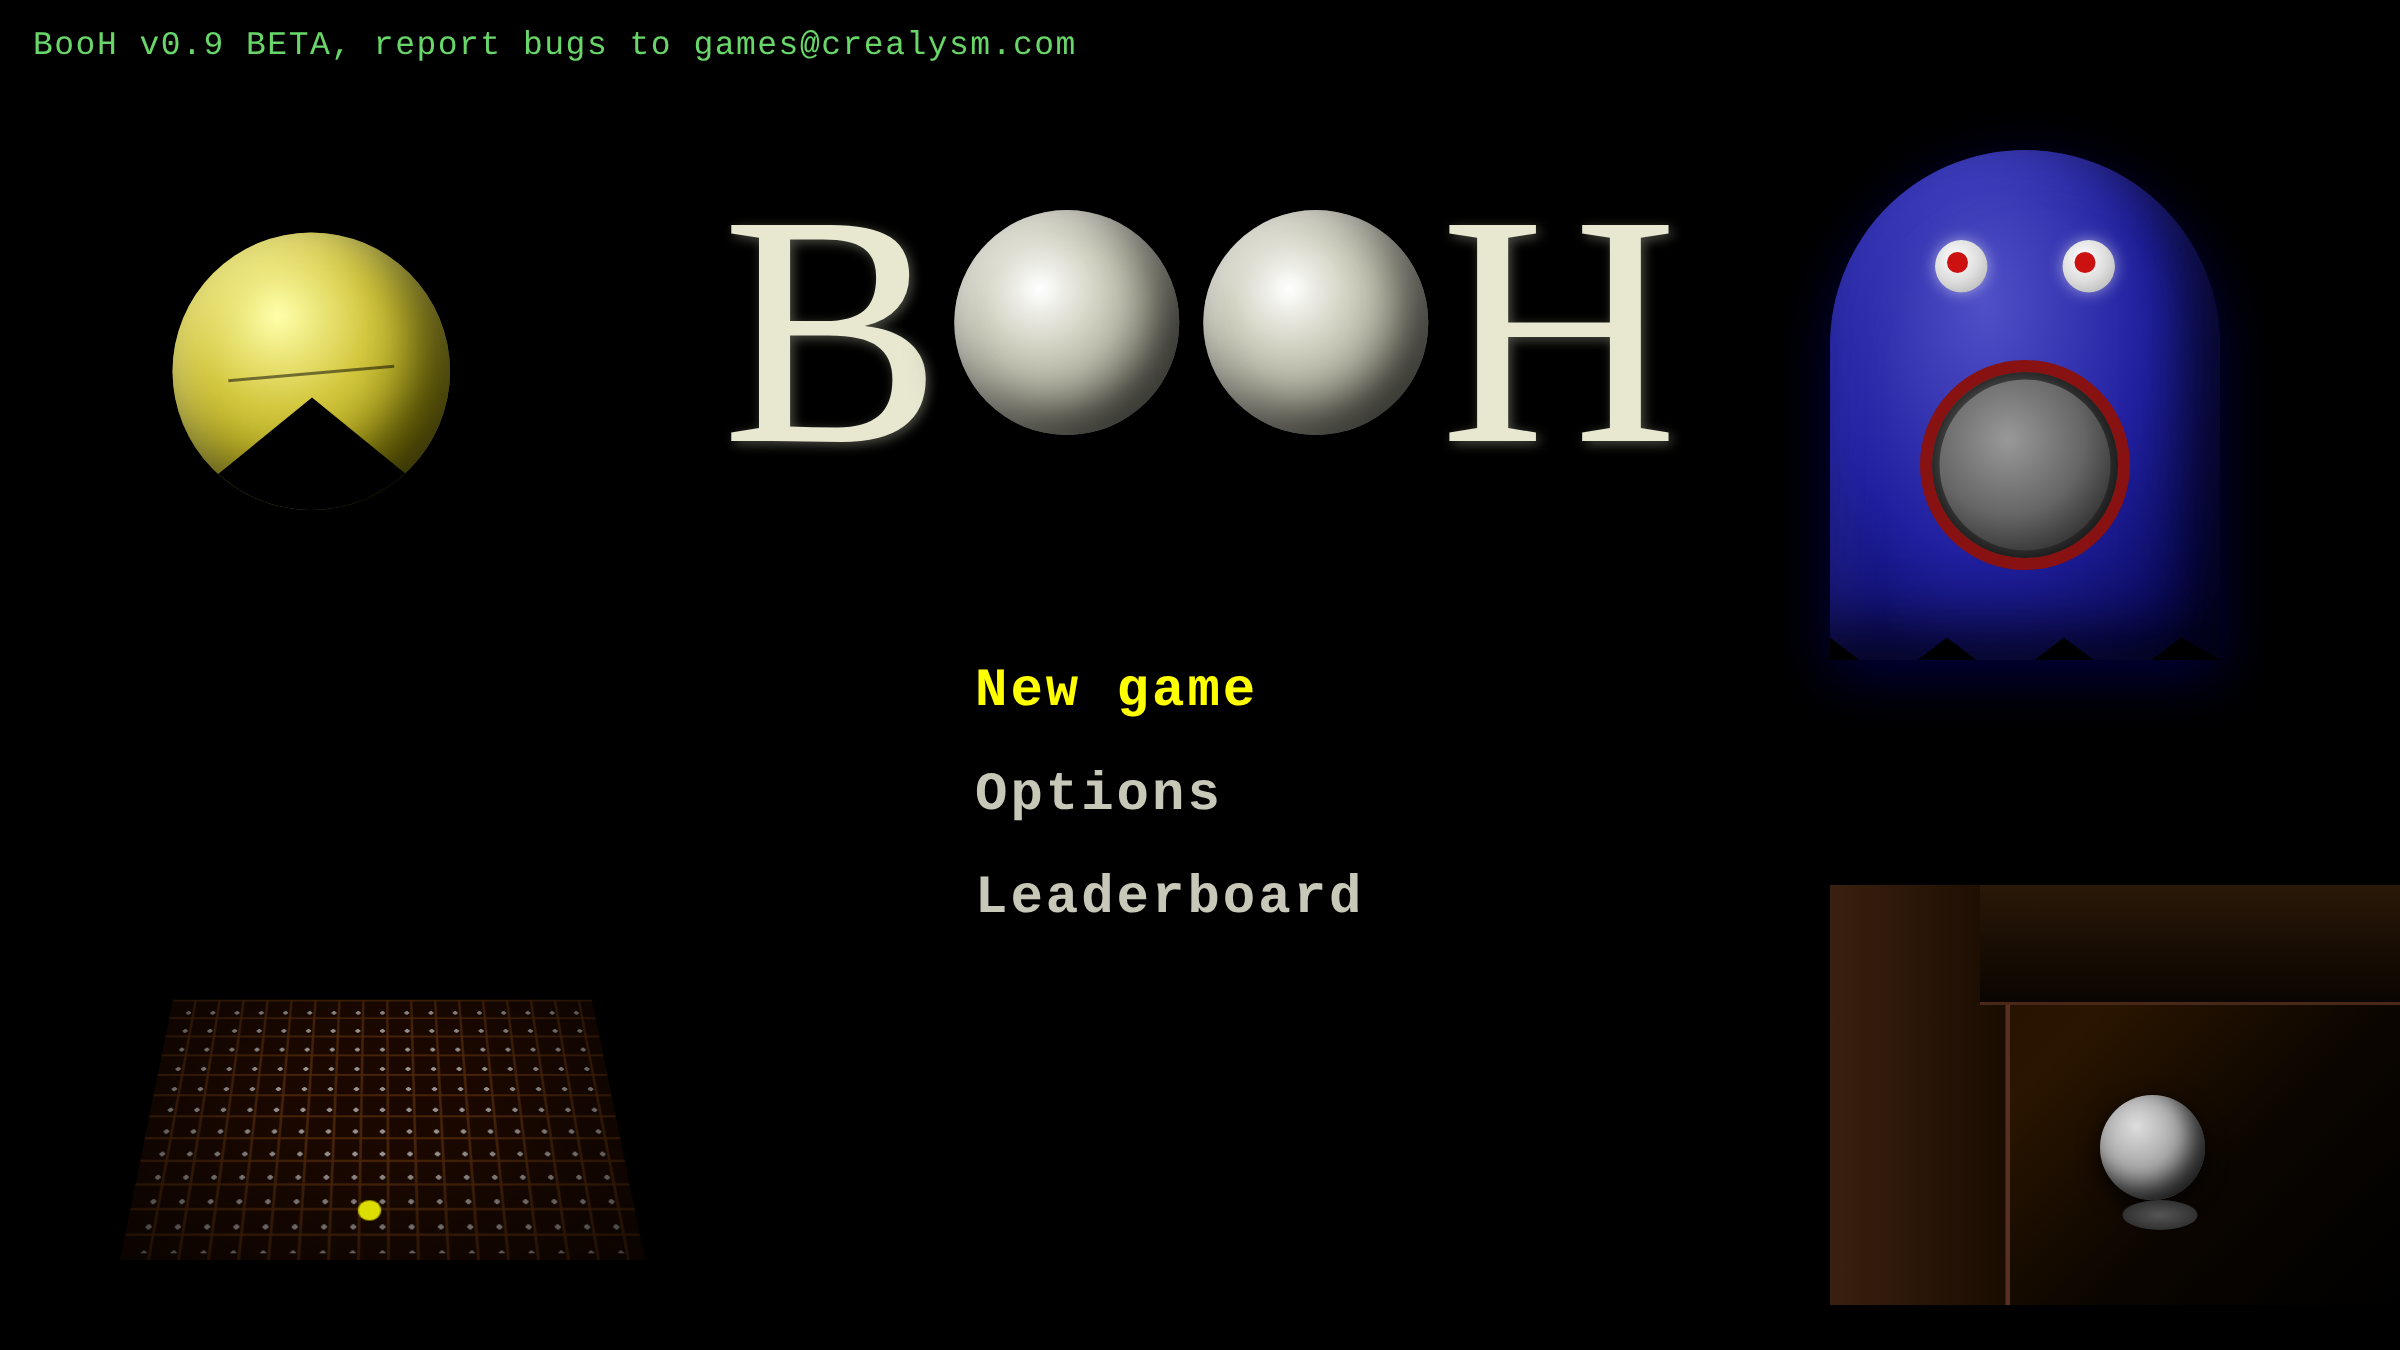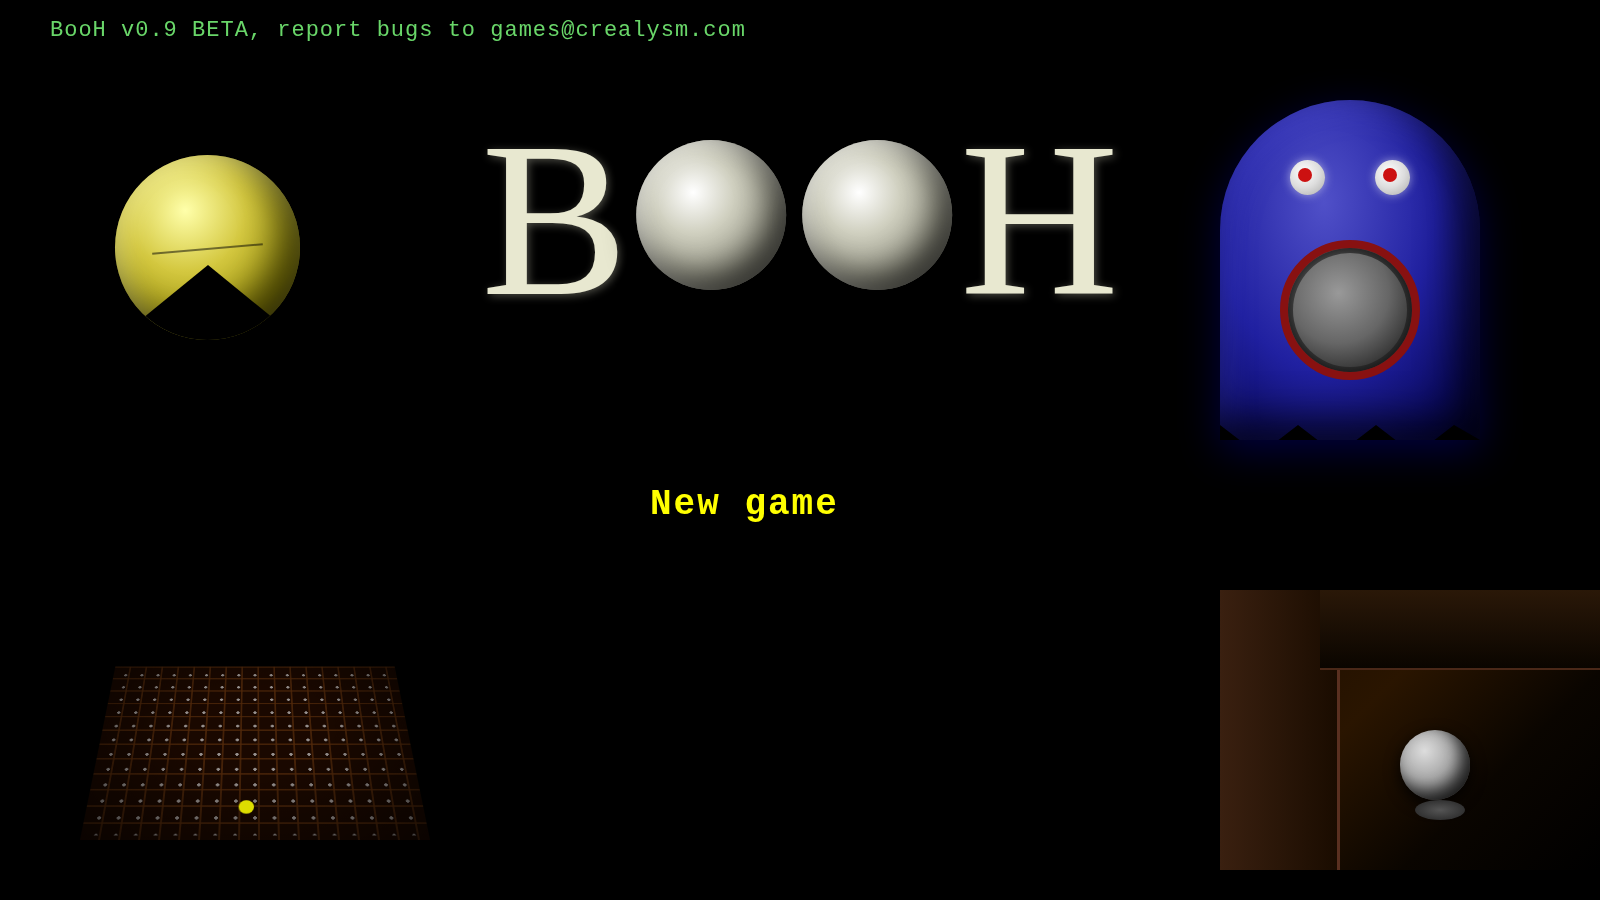--- a/index.html
+++ b/index.html
@@ -16,21 +16,20 @@
     
     #version-text {
       position: absolute;
       top: 18px;
       left: 22px;
       color: #7cfc7c;
       font-size: 22px;
       font-family: 'Courier New', monospace;
       letter-spacing: 1px;
       opacity: 0.85;
-      margin-left: 28px;
     }
 
     
     #title-area {
       position: absolute;
       top: 110px;
       left: 50%;
       transform: translateX(-50%);
       display: flex;
       align-items: center;
@@ -78,21 +77,20 @@
       min-width: 300px;
     }
 
     .menu-item {
       font-family: 'Courier New', monospace;
       font-size: 36px;
       font-weight: bold;
       color: #c8c8b8;
       cursor: pointer;
       letter-spacing: 2px;
-      margin-top: 44px;
     }
 
     .menu-item.active {
       color: #ffff00;
     }
 
     
     #pacman-top-left {
       position: absolute;
       top: 155px;
@@ -367,20 +365,22 @@
 
 <div id="title-area">
   <span class="title-letter">B</span>
   <div class="sphere-o"></div>
   <div class="sphere-o"></div>
   <span class="title-letter">H</span>
 </div>
 
 <div id="menu">
   <div class="menu-item active">New game</div>
+  <div class="menu-item">Options</div>
+  <div class="menu-item">Leaderboard</div>
 </div>
 
 <div id="pacman-top-left">
   <div class="pacman-sphere">
     <div class="pacman-lines"></div>
   </div>
 </div>
 
 <div id="ghost-top-right">
   <div class="ghost-body">

